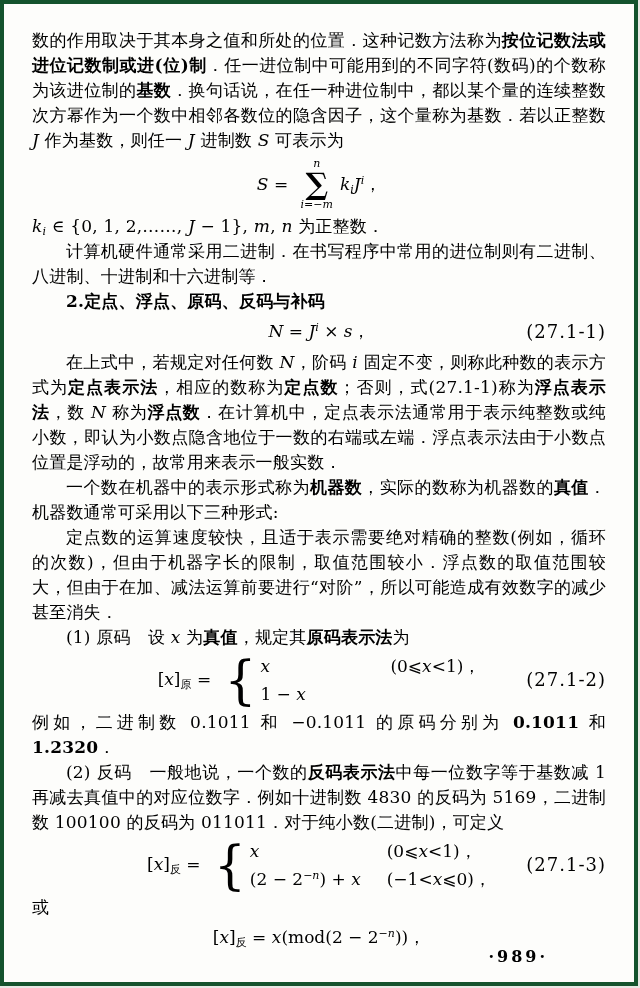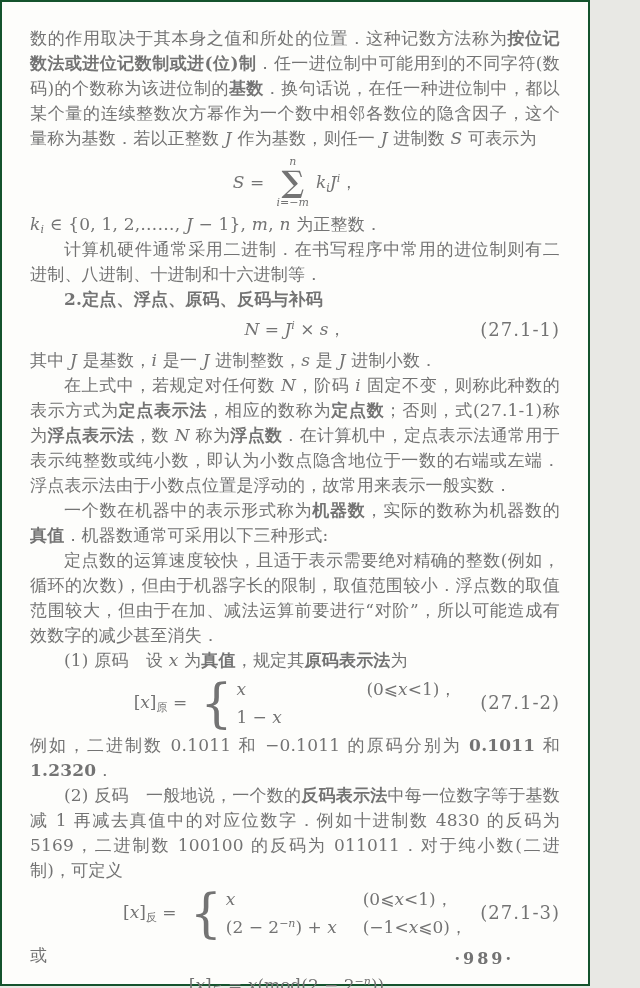--- a/index.html
+++ b/index.html
@@ -2,23 +2,23 @@
 <html><head>
 <meta charset="utf-8">
 <style>
   html,body{margin:0;padding:0;}
   body{
     width:640px;height:988px;overflow:hidden;
     background:#e8e8e4;
     font-family:"DejaVu Serif", serif;
   }
   .page{
-    position:relative;width:590px;height:986px;
-    background:#fdfdfb;color:#737373;
-    border:2px solid #14532d;box-sizing:border-box;
+    position:relative;width:638px;height:986px;
+    background:#fdfdfb;color:#000000;
+    border:4px solid #14532d;box-sizing:border-box;
   }
   .content{
     position:absolute;left:28px;right:28px;top:24px;
   }
   .para{
     margin:0;font-size:17px;line-height:25px;
     text-align:justify;text-justify:inter-ideograph;
     letter-spacing:0.2px;
   }
   .ind{text-indent:2em;}
@@ -44,21 +44,21 @@
   .case-grid{
     display:grid;grid-template-columns:minmax(104px,auto) auto;
     column-gap:26px;row-gap:2px;align-items:baseline;
   }
   .case-row-h{line-height:26px;}
   .eq-label{
     position:absolute;right:0;top:50%;transform:translateY(-50%);
     font-size:18px;letter-spacing:1px;
   }
   .page-number{
-    position:absolute;right:74px;bottom:16px;
+    position:absolute;right:86px;bottom:16px;
     font-size:16px;font-weight:700;letter-spacing:3px;
   }
 </style>
 </head>
 <body>
 
 <div class="page">
   <div class="content">
 
     <p class="para"><span>数的作用取决于其本身之值和所处的位置．这种记数方法称为</span><span class="b">按位记数法或进位记数制或进(位)制</span><span>．任一进位制中可能用到的不同字符(数码)的个数称为该进位制的</span><span class="b">基数</span><span>．换句话说，在任一种进位制中，都以某个量的连续整数次方幂作为一个数中相邻各数位的隐含因子，这个量称为基数．若以正整数 </span><span class="it">J</span><span> 作为基数，则任一 </span><span class="it">J</span><span> 进制数 </span><span class="it">S</span><span> 可表示为</span></p>
@@ -78,21 +78,20 @@
     <p class="para ind"><span>计算机硬件通常采用二进制．在书写程序中常用的进位制则有二进制、八进制、十进制和十六进制等．</span></p>
 
     <p class="para ind"><span class="b">2.定点、浮点、原码、反码与补码</span></p>
 
 
     <div class="formula-row" style="height:30px;align-items:center;">
       <span class="math"><span class="it">N</span><span> = </span><span class="it">J</span><sup class="it">i</sup><span> × </span><span class="it">s</span><span>，</span></span>
       <span class="eq-label">(27.1-1)</span>
     </div>
 
-    <p class="para"><span>其中 </span><span class="it">J</span><span> 是基数，</span><span class="it">i</span><span> 是一 </span><span class="it">J</span><span> 进制整数，</span><span class="it">s</span><span> 是 </span><span class="it">J</span><span> 进制小数．</span></p>
 
     <p class="para ind"><span>在上式中，若规定对任何数 </span><span class="it">N</span><span>，阶码 </span><span class="it">i</span><span> 固定不变，则称此种数的表示方式为</span><span class="b">定点表示法</span><span>，相应的数称为</span><span class="b">定点数</span><span>；否则，式(27.1-1)称为</span><span class="b">浮点表示法</span><span>，数 </span><span class="it">N</span><span> 称为</span><span class="b">浮点数</span><span>．在计算机中，定点表示法通常用于表示纯整数或纯小数，即认为小数点隐含地位于一数的右端或左端．浮点表示法由于小数点位置是浮动的，故常用来表示一般实数．</span></p>
 
     <p class="para ind"><span>一个数在机器中的表示形式称为</span><span class="b">机器数</span><span>，实际的数称为机器数的</span><span class="b">真值</span><span>．机器数通常可采用以下三种形式:</span></p>
 
     <p class="para ind"><span>定点数的运算速度较快，且适于表示需要绝对精确的整数(例如，循环的次数)，但由于机器字长的限制，取值范围较小．浮点数的取值范围较大，但由于在加、减法运算前要进行“对阶”，所以可能造成有效数字的减少甚至消失．</span></p>
 
     <p class="para ind"><span>(1) 原码　设 </span><span class="it">x</span><span> 为</span><span class="b">真值</span><span>，规定其</span><span class="b">原码表示法</span><span>为</span></p>
 
     <div class="formula-row">

